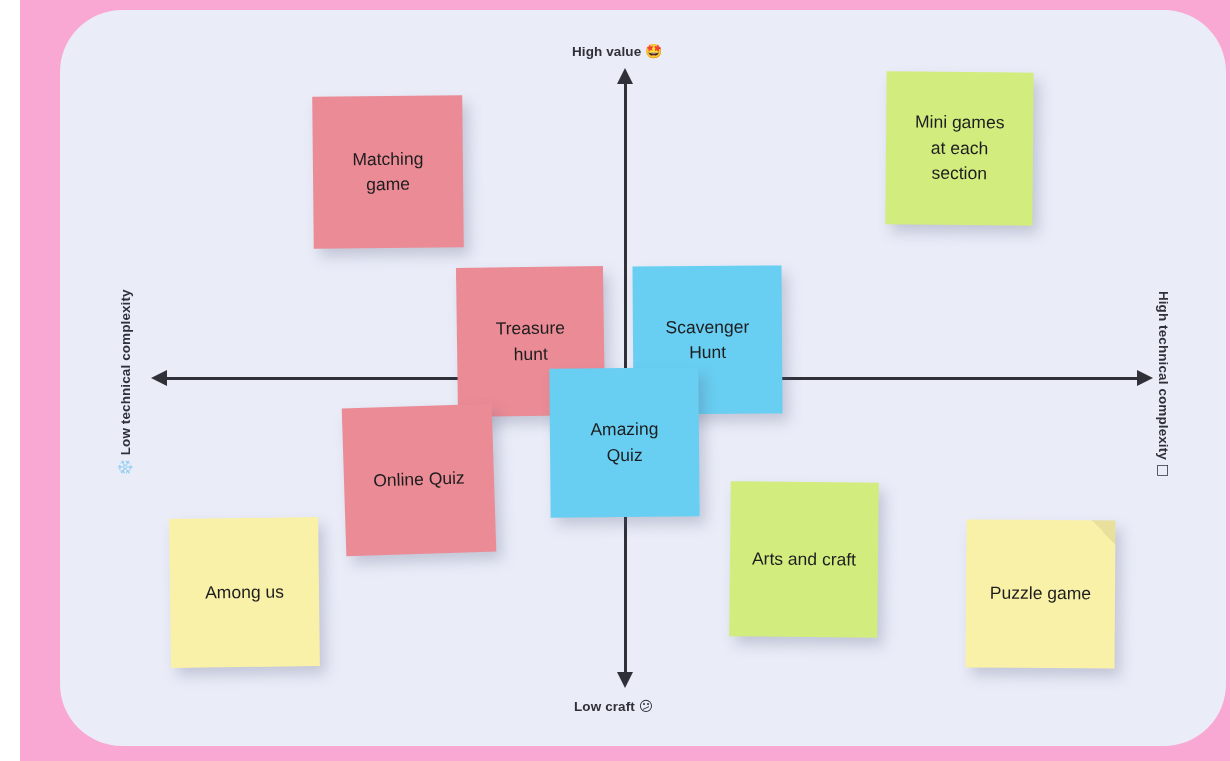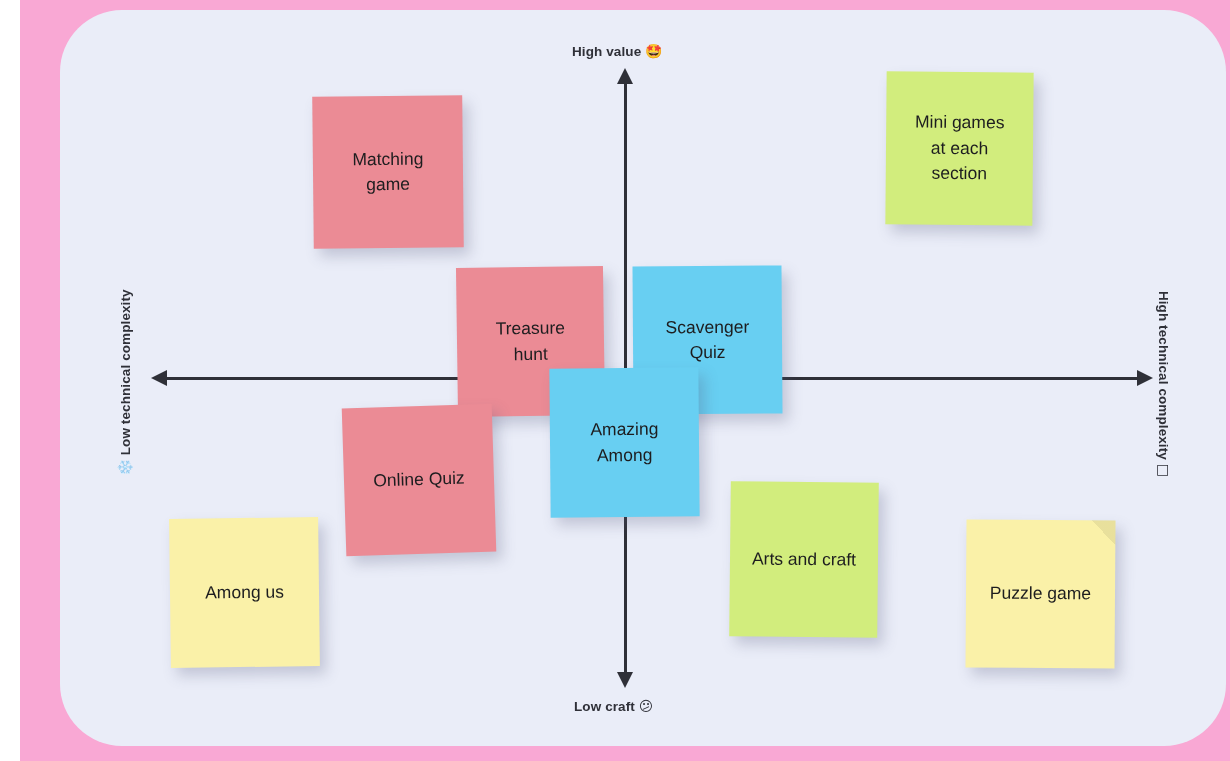--- a/index.html
+++ b/index.html
@@ -175,25 +175,25 @@
         <span class="note-text">Mini games
 at each
 section</span>
       </div>
       <div class="note" style="left: 437px; top: 267px; width: 147px; height: 149px; background: rgb(235, 139, 149); transform: rotate(-0.8deg);">
         <span class="note-text">Treasure
 hunt</span>
       </div>
       <div class="note" style="left: 613px; top: 266px; width: 149px; height: 148px; background: rgb(104, 207, 242); transform: rotate(-0.4deg);">
         <span class="note-text">Scavenger
-Quiz</span>
+Hunt</span>
       </div>
       <div class="note" style="left: 530px; top: 368px; width: 149px; height: 149px; background: rgb(104, 207, 242); transform: rotate(-0.5deg);">
         <span class="note-text">Amazing
-Among</span>
+Quiz</span>
       </div>
       <div class="note" style="left: 324px; top: 406px; width: 150px; height: 148px; background: rgb(235, 139, 149); transform: rotate(-1.8deg);">
         <span class="note-text">Online Quiz</span>
       </div>
       <div class="note" style="left: 150px; top: 518px; width: 149px; height: 149px; background: rgb(250, 241, 168); transform: rotate(-0.7deg);">
         <span class="note-text">Among us</span>
       </div>
       <div class="note" style="left: 710px; top: 482px; width: 148px; height: 155px; background: rgb(210, 237, 125); transform: rotate(0.6deg);">
         <span class="note-text">Arts and craft</span>
       </div>

